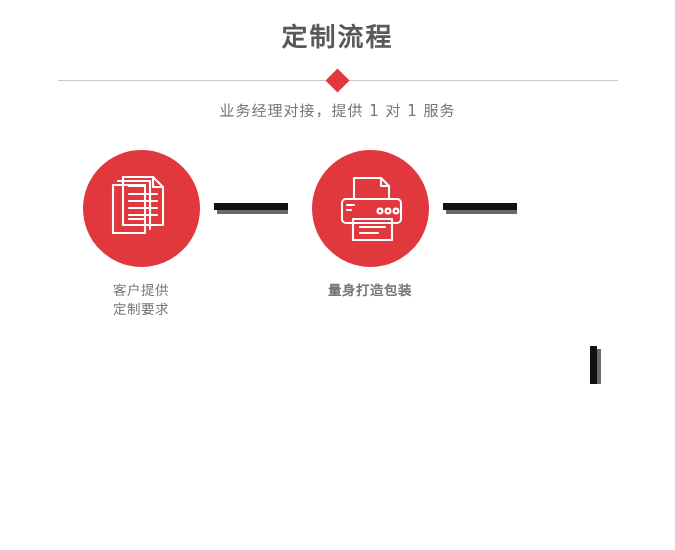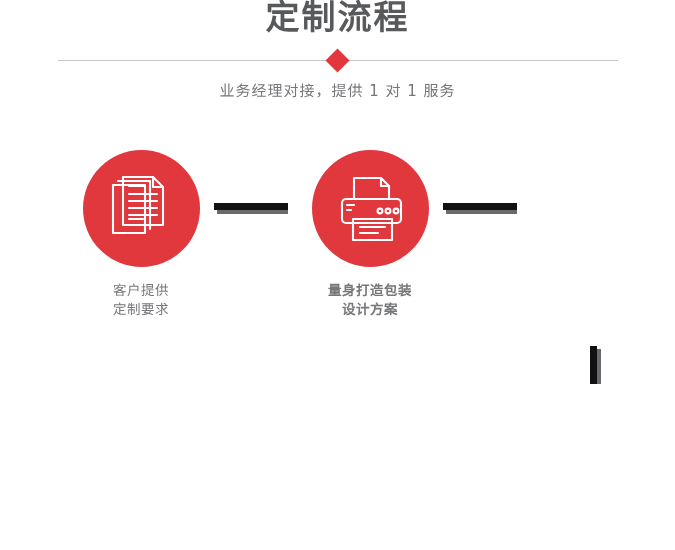--- a/index.html
+++ b/index.html
@@ -26,24 +26,25 @@
   
   .header {
     position: absolute;
     left: 0;
     top: 0;
     width: 675px;
   }
 
   .page-title {
     text-align: center;
-    font-size: 34px;
+    font-size: 26px;
     font-weight: bold;
     color: #58595b;
     letter-spacing: 2px;
+    margin-top: 20px;
     line-height: 34px;
   }
 
   .divider-wrap {
     position: relative;
     width: 560px;
     margin: 17px auto 0 auto;
     height: 18px;
   }
   .divider-line {
@@ -236,21 +237,20 @@
               <circle cx="54" cy="38" r="2.4"></circle>
               <circle cx="62" cy="38" r="2.4"></circle>
               <path d="M19 46 H58 V67 H19 Z"></path>
               <line x1="26" y1="54" x2="51" y2="54"></line>
               <line x1="26" y1="60" x2="44" y2="60"></line>
             </g>
           </svg>
         </div>
         <div class="step-label">
           <span class="l1">量身打造包装</span>
-          <span class="l2">设计方案</span>
         </div>
       </div>
 
       <div class="conn-h h-b">
         <div class="bar"></div>
         <div class="shadow"></div>
       </div>
 
 
       <div class="conn-v">

